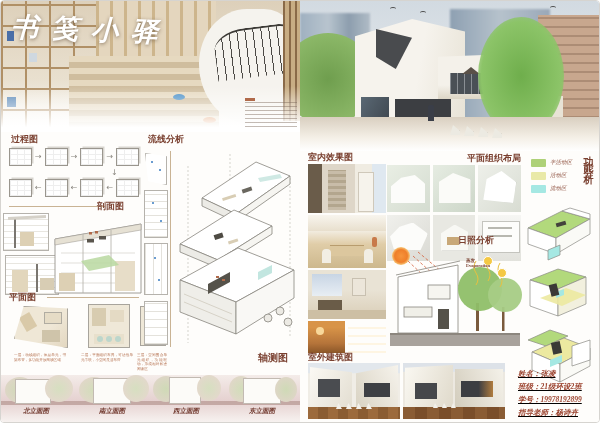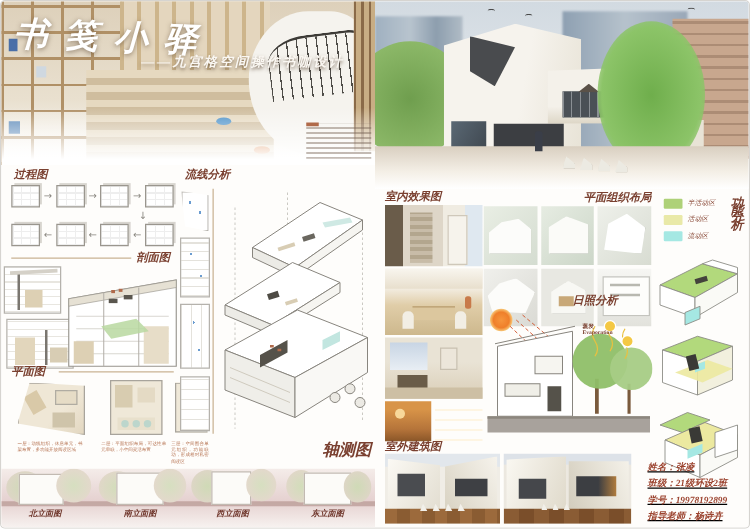--- a/index.html
+++ b/index.html
@@ -1,19 +1,19 @@
 <!DOCTYPE html>
 <html><head>
 <meta charset="utf-8">
 <style>
   html,body{margin:0;padding:0;background:#ffffff;}
   #canvas{position:relative;width:600px;height:423px;background:#fff;border:1px solid #d6d4d0;border-radius:4px;box-sizing:border-box;overflow:hidden;font-family:"Liberation Serif","DejaVu Serif",serif;}
   .abs{position:absolute;}
   .panel{position:absolute;top:0;height:421px;width:299px;background:#fefdfb;}
-  .lbl{position:absolute;font-style:italic;font-weight:bold;color:#7a4030;white-space:nowrap;}
+  .lbl{position:absolute;font-weight:bold;color:#7a4030;white-space:nowrap;}
   .tanline{position:absolute;height:1px;background:#c9b394;}
   .sk{position:absolute;background:#fff;border:1px solid #b5b2ac;box-sizing:border-box;}
   .photo{position:absolute;box-sizing:border-box;}
   .cap{position:absolute;font-size:3.6px;line-height:4.6px;color:#b5714f;width:52px;text-align:justify;}
   
   .prow{position:absolute;display:flex;align-items:center;gap:3px;}
   .pcube{width:21px;height:16px;background:#fff;border:1px solid #9a968e;position:relative;box-shadow:2px -2px 0 -0.5px #d8d5cf;background-image:repeating-linear-gradient(0deg,#eee 0 1px,transparent 1px 5px),repeating-linear-gradient(90deg,#eee 0 1px,transparent 1px 7px);}
   .parrow{font-family:"DejaVu Sans",sans-serif;font-size:8px;color:#8a8780;line-height:8px;}
   
   .legrow{display:flex;align-items:center;gap:4px;height:13px;}
@@ -39,21 +39,20 @@
       <div class="abs" style="left:6px;top:96px;width:9px;height:10px;background:#5a88b8;"></div>
       <div class="abs" style="left:95px;top:0;width:120px;height:62px;background:repeating-linear-gradient(90deg,#cdb58c 0 3px,#e4d6be 3px 14px);"></div>
       <div class="abs" style="left:68px;top:55px;width:150px;height:76px;background:repeating-linear-gradient(180deg,#e6d9c0 0 6px,#cfbd9e 6px 12px);"></div>
       <div class="abs" style="left:198px;top:8px;width:100px;height:115px;background:#f5f3ee;border-radius:55% 40% 35% 60%;"></div>
       <div class="abs" style="left:214px;top:26px;width:80px;height:48px;background:repeating-linear-gradient(90deg,#4c4a46 0 1px,transparent 1px 8px);transform:rotate(-7deg);border-top:2px solid #3c3a36;border-radius:40% 20% 0 0;"></div>
       <div class="abs" style="left:282px;top:0;width:17px;height:120px;background:repeating-linear-gradient(90deg,#8a6a48 0 2px,#c8ad84 2px 6px);"></div>
       <div class="abs" style="left:172px;top:93px;width:12px;height:6px;border-radius:50%;background:#4a90c8;"></div>
       <div class="abs" style="left:202px;top:116px;width:13px;height:6px;border-radius:50%;background:#d87a3a;"></div>
       <div class="abs" style="left:0;top:85px;width:299px;height:46px;background:linear-gradient(180deg,rgba(255,255,255,0),#fff 90%);"></div>
       <div class="abs" style="left:10px;top:12px;width:225px;font-size:27px;letter-spacing:13px;color:#fff;font-weight:bold;font-style:italic;text-shadow:0 1px 4px rgba(90,70,50,.65);transform:rotate(2deg);">书笺小驿</div>
-      <div class="abs" style="left:112px;top:42px;font-size:10.5px;letter-spacing:2px;color:#faf7f2;font-weight:bold;font-style:italic;text-shadow:0 1px 3px rgba(90,70,50,.7);">——九宫格空间操作书咖设计</div>
       <div class="abs stripetext" style="left:244px;top:98px;width:52px;height:28px;opacity:.8;"></div>
       <div class="abs" style="left:244px;top:97px;width:10px;height:3px;background:#b06a4a;"></div>
     </div>
 
     <div class="lbl" style="left:10px;top:132px;font-size:9px;">过程图</div>
     <div class="lbl" style="left:147px;top:132px;font-size:9px;">流线分析</div>
 
     <div class="prow" style="left:8px;top:147px;">
       <div class="pcube"></div>
       <span class="parrow">→</span>
@@ -68,21 +67,21 @@
       <div class="pcube"></div>
       <span class="parrow">←</span>
       <div class="pcube"></div>
       <span class="parrow">←</span>
       <div class="pcube"></div>
       <span class="parrow">←</span>
       <div class="pcube"></div>
     </div>
 
     <div class="tanline" style="left:8px;top:205px;width:96px;"></div>
-    <div class="lbl" style="left:108px;top:199px;font-size:9px;">剖面图</div>
+    <div class="lbl" style="left:96px;top:199px;font-size:9px;">剖面图</div>
 
     <div class="sk" style="left:2px;top:212px;width:46px;height:38px;background-image:repeating-linear-gradient(0deg,#e8e6e0 0 1px,transparent 1px 6px);">
       <div class="abs" style="left:10px;top:4px;width:2px;height:30px;background:#7a7670;"></div>
       <div class="abs" style="left:16px;top:18px;width:14px;height:14px;background:#ddd0b4;"></div>
       <div class="abs" style="left:4px;top:2px;width:38px;height:3px;background:#d5d1c8;transform:rotate(-3deg);"></div>
     </div>
     <div class="sk" style="left:4px;top:254px;width:54px;height:40px;background-image:repeating-linear-gradient(0deg,#e8e6e0 0 1px,transparent 1px 6px);">
       <div class="abs" style="left:6px;top:14px;width:16px;height:22px;background:#e2d6bc;"></div>
       <div class="abs" style="left:30px;top:8px;width:2px;height:28px;background:#7a7670;"></div>
       <div class="abs" style="left:34px;top:22px;width:14px;height:12px;background:#d8cdb4;"></div>
@@ -154,21 +153,21 @@
         <polygon points="36,136 58,124 58,134 36,146" fill="#55524a" stroke="none"></polygon>
         <polygon points="86,124 100,117 100,125 86,132" fill="#c2e6e0" stroke="none"></polygon>
         <path d="M12,146 L60,166 M12,154 L60,174" stroke="#cfcabe" fill="none"></path>
         <circle cx="96" cy="170" r="4" fill="#eceae4"></circle>
         <circle cx="108" cy="163" r="4" fill="#eceae4"></circle>
         <circle cx="116" cy="174" r="4" fill="#eceae4"></circle>
         <rect x="44" y="128" width="3" height="2" fill="#b06a4a" stroke="none"></rect>
         <rect x="50" y="131" width="3" height="2" fill="#b06a4a" stroke="none"></rect>
       </g>
     </svg>
-    <div class="lbl" style="left:257px;top:350px;font-size:13px;">轴测图</div>
+    <div class="lbl" style="left:257px;top:350px;font-size:10px;">轴测图</div>
 
     <div class="abs" style="left:0;top:374px;width:299px;height:47px;background:linear-gradient(180deg,#f4ece9 0,#e5d1d0 55%,#efe3e1 80%,#f7f2f0);overflow:hidden;">
       <div class="abs" style="left:0;top:26px;width:299px;height:4px;background:#bb9d99;opacity:.8;"></div>
 
       <div class="abs" style="left:4px;top:2px;width:30px;height:26px;border-radius:50%;background:radial-gradient(#cfdab6,#e3d4cc);"></div>
       <div class="abs" style="left:14px;top:4px;width:34px;height:23px;background:#fcfbf8;border:1px solid #c2bab2;"></div>
       <div class="abs" style="left:44px;top:0px;width:28px;height:27px;border-radius:50%;background:radial-gradient(#d6dfc0,#e8d6d0);"></div>
       <div class="abs" style="left:78px;top:2px;width:30px;height:26px;border-radius:50%;background:radial-gradient(#d2ddba,#e6d5ce);"></div>
       <div class="abs" style="left:92px;top:3px;width:36px;height:24px;background:#fcfbf8;border:1px solid #c2bab2;"></div>
       <div class="abs" style="left:122px;top:0;width:26px;height:27px;border-radius:50%;background:radial-gradient(#d6dfc0,#e8d6d0);"></div>

